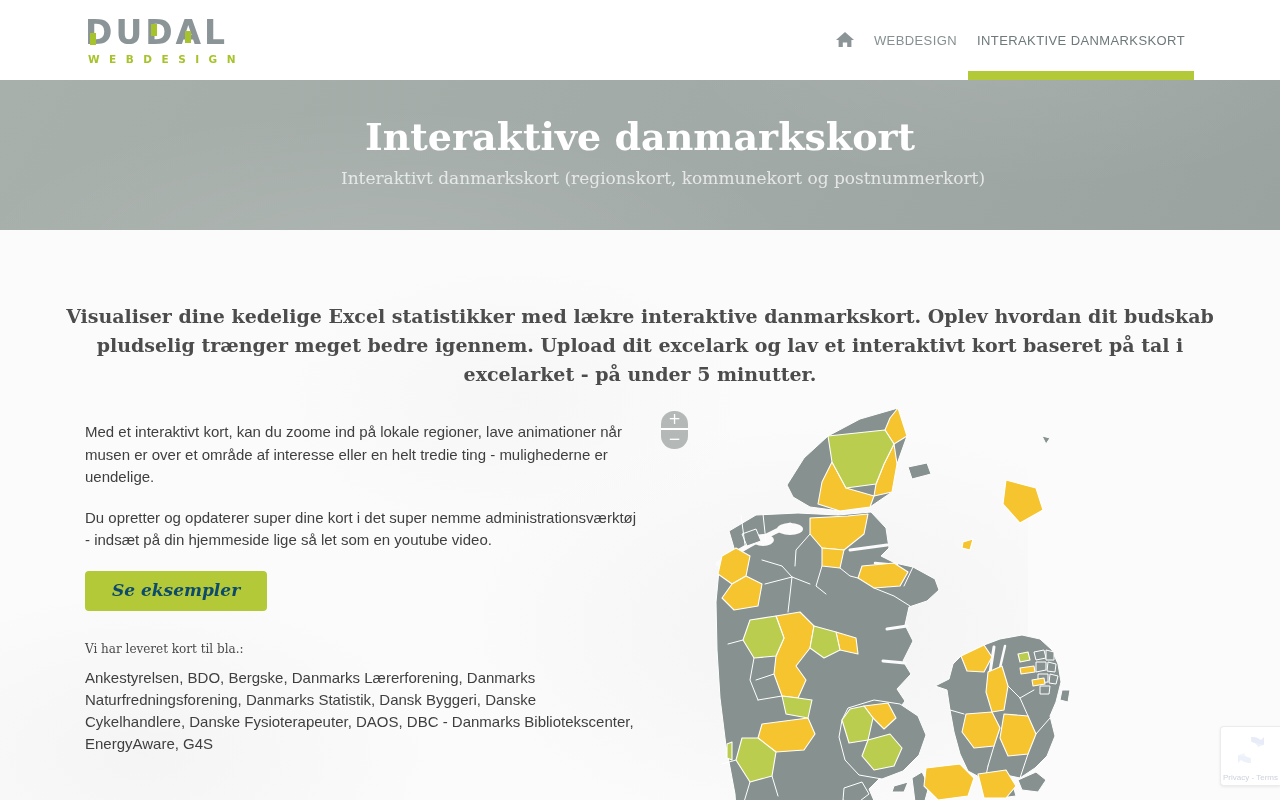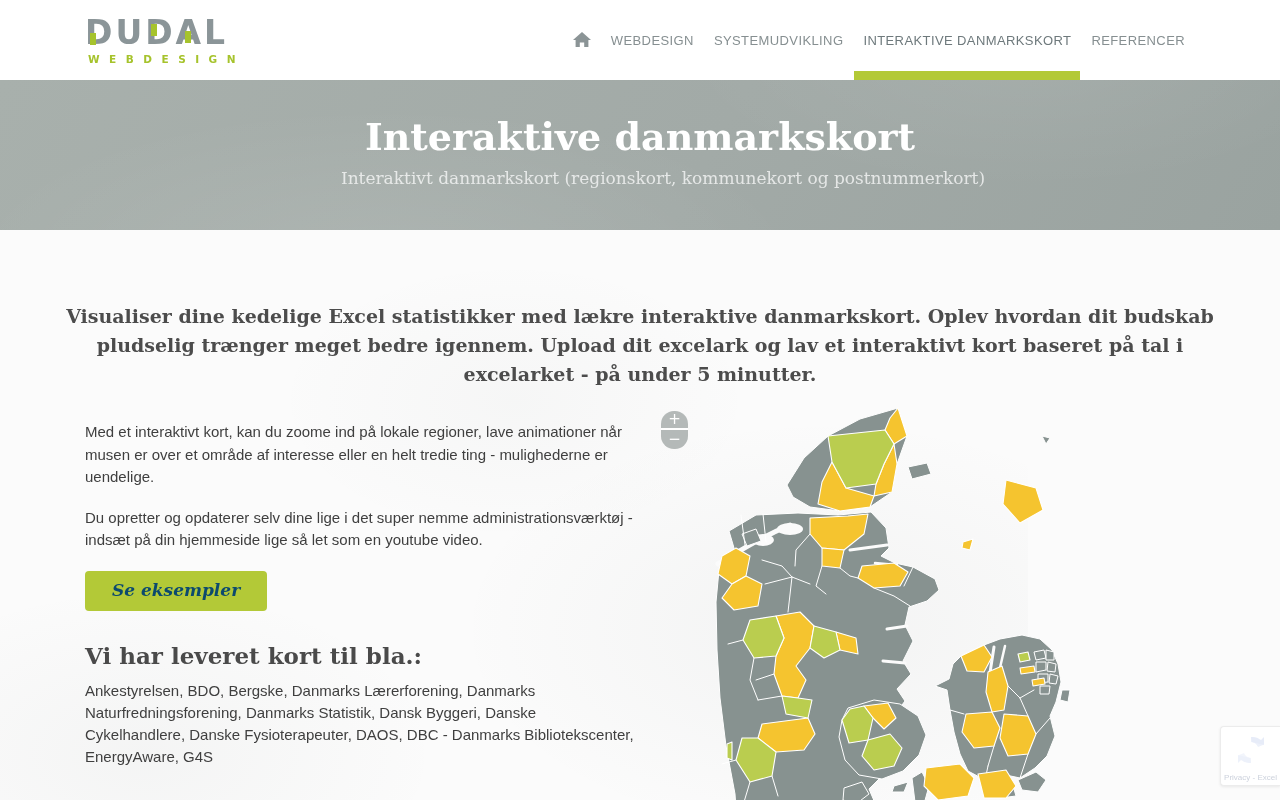--- a/index.html
+++ b/index.html
@@ -47,21 +47,21 @@
        radial-gradient(340px 200px at 50% 30%, rgba(90,100,95,0.03), transparent 70%); }
 
   .intro{ position:absolute; left:65px; top:72px; width:1150px; text-align:center;
           font-family:"DejaVu Serif", serif; font-weight:700; font-size:19px; line-height:29px; color:#4c4c4c; }
 
   .col-left{ position:absolute; left:85px; top:173px; width:552px; }
   .lead{ font-family:"DejaVu Serif", serif; font-size:19.5px; line-height:28.5px; color:#6f6f6f; }
   .para{ margin-top:18px; font-size:15px; line-height:22.5px; color:#3f3f3f; }
   .cta{ display:inline-block; margin-top:19px; padding:9px 27px 11px; background:var(--accent); border:none; border-radius:4px;
         font-family:"DejaVu Serif", serif; font-style:italic; font-weight:700; font-size:17px; color:#0c4a6e; cursor:pointer; }
-  .clients-h{ margin-top:31px; font-family:"DejaVu Serif", serif; font-weight:700; font-size:23px; color:#4a4a4a; }
+  .clients-h{ margin-top:31px; font-family:"DejaVu Serif", serif; font-weight:400; font-size:12px; color:#4a4a4a; }
   .clients{ margin-top:11px; font-size:15px; line-height:22px; color:#3f3f3f; }
 
   
   .map-wrap{ position:absolute; left:698px; top:168px; width:392px; height:402px; }
   .map-wrap svg{ display:block; }
   .f-land{ fill:var(--map-land); stroke:#ffffff; stroke-width:1; stroke-linejoin:round; }
   .f-yellow{ fill:var(--map-yellow); stroke:#ffffff; stroke-width:1.1; stroke-linejoin:round; }
   .f-green{ fill:var(--map-green); stroke:#ffffff; stroke-width:1.1; stroke-linejoin:round; }
   .b-line{ fill:none; stroke:#ffffff; stroke-width:1; stroke-linejoin:round; stroke-linecap:round; }
   .w-line{ fill:none; stroke:#fbfbfb; stroke-linecap:round; }
@@ -96,44 +96,38 @@
     <div class="nav-item nav-home">
       <span>
         <svg width="18" height="16" viewBox="0 0 18 16">
             <path d="M9 0 L18 8 h-2.6 v7 h-4.2 v-4.6 H6.8 V15 H2.6 V8 H0 Z" fill="#8b9496"></path>
           </svg>
       </span>
     </div>
     <div class="nav-item">
         <span>WEBDESIGN</span>
       </div>
-    <div class="nav-item">
-        <span>SYSTEMUDVIKLING</span>
-      </div>
     <div class="nav-item active">
         <span>INTERAKTIVE DANMARKSKORT</span>
       </div>
-    <div class="nav-item">
-        <span>REFERENCER</span>
-      </div>
   </div>
 </div>
 
 <div class="hero">
   <div class="hero-title">Interaktive danmarkskort</div>
   <div class="hero-sub">Interaktivt danmarkskort (regionskort, kommunekort og postnummerkort)</div>
 </div>
 
 <div class="main">
 
   <div class="intro">Visualiser dine kedelige Excel statistikker med lækre interaktive danmarkskort. Oplev hvordan dit budskab pludselig trænger meget bedre igennem. Upload dit excelark og lav et interaktivt kort baseret på tal i excelarket - på under 5 minutter.</div>
 
   <div class="col-left">
     <div class="para">Med et interaktivt kort, kan du zoome ind på lokale regioner, lave animationer når musen er over et område af interesse eller en helt tredie ting - mulighederne er uendelige.</div>
-    <div class="para">Du opretter og opdaterer selv dine lige i det super nemme administrationsværktøj - indsæt på din hjemmeside lige så let som en youtube video.</div>
+    <div class="para">Du opretter og opdaterer super dine kort i det super nemme administrationsværktøj - indsæt på din hjemmeside lige så let som en youtube video.</div>
     <button class="cta">Se eksempler</button>
     <div class="clients-h">Vi har leveret kort til bla.:</div>
     <div class="clients">Ankestyrelsen, BDO, Bergske, Danmarks Lærerforening, Danmarks Naturfredningsforening, Danmarks Statistik, Dansk Byggeri, Danske Cykelhandlere, Danske Fysioterapeuter, DAOS, DBC - Danmarks Bibliotekscenter, EnergyAware, G4S</div>
   </div>
 
   <div class="map-wrap">
     <div class="zoomctl">
       <button class="zoombtn zin">+</button>
       <button class="zoombtn zout">−</button>
     </div>
@@ -248,14 +242,14 @@
 
 <div class="recaptcha">
   <span>
     <svg width="34" height="34" viewBox="0 0 34 34">
       <path d="M17 4 a13 13 0 0 1 12 8 l-5 2 a8 8 0 0 0 -7 -5 Z" fill="#dfe6f7"></path>
       <path d="M30 12 v-8 l-3 3 a13 13 0 0 0 -10 -3 l1 5 Z" fill="#d4ddf4"></path>
       <path d="M17 30 a13 13 0 0 1 -12 -8 l5 -2 a8 8 0 0 0 7 5 Z" fill="#e8edf9"></path>
       <path d="M4 22 v8 l3 -3 a13 13 0 0 0 10 3 l-1 -5 Z" fill="#dfe6f7"></path>
     </svg>
   </span>
-  <div class="recaptcha-text">Privacy - Excel</div>
+  <div class="recaptcha-text">Privacy - Terms</div>
 </div>
 
 </body></html>

